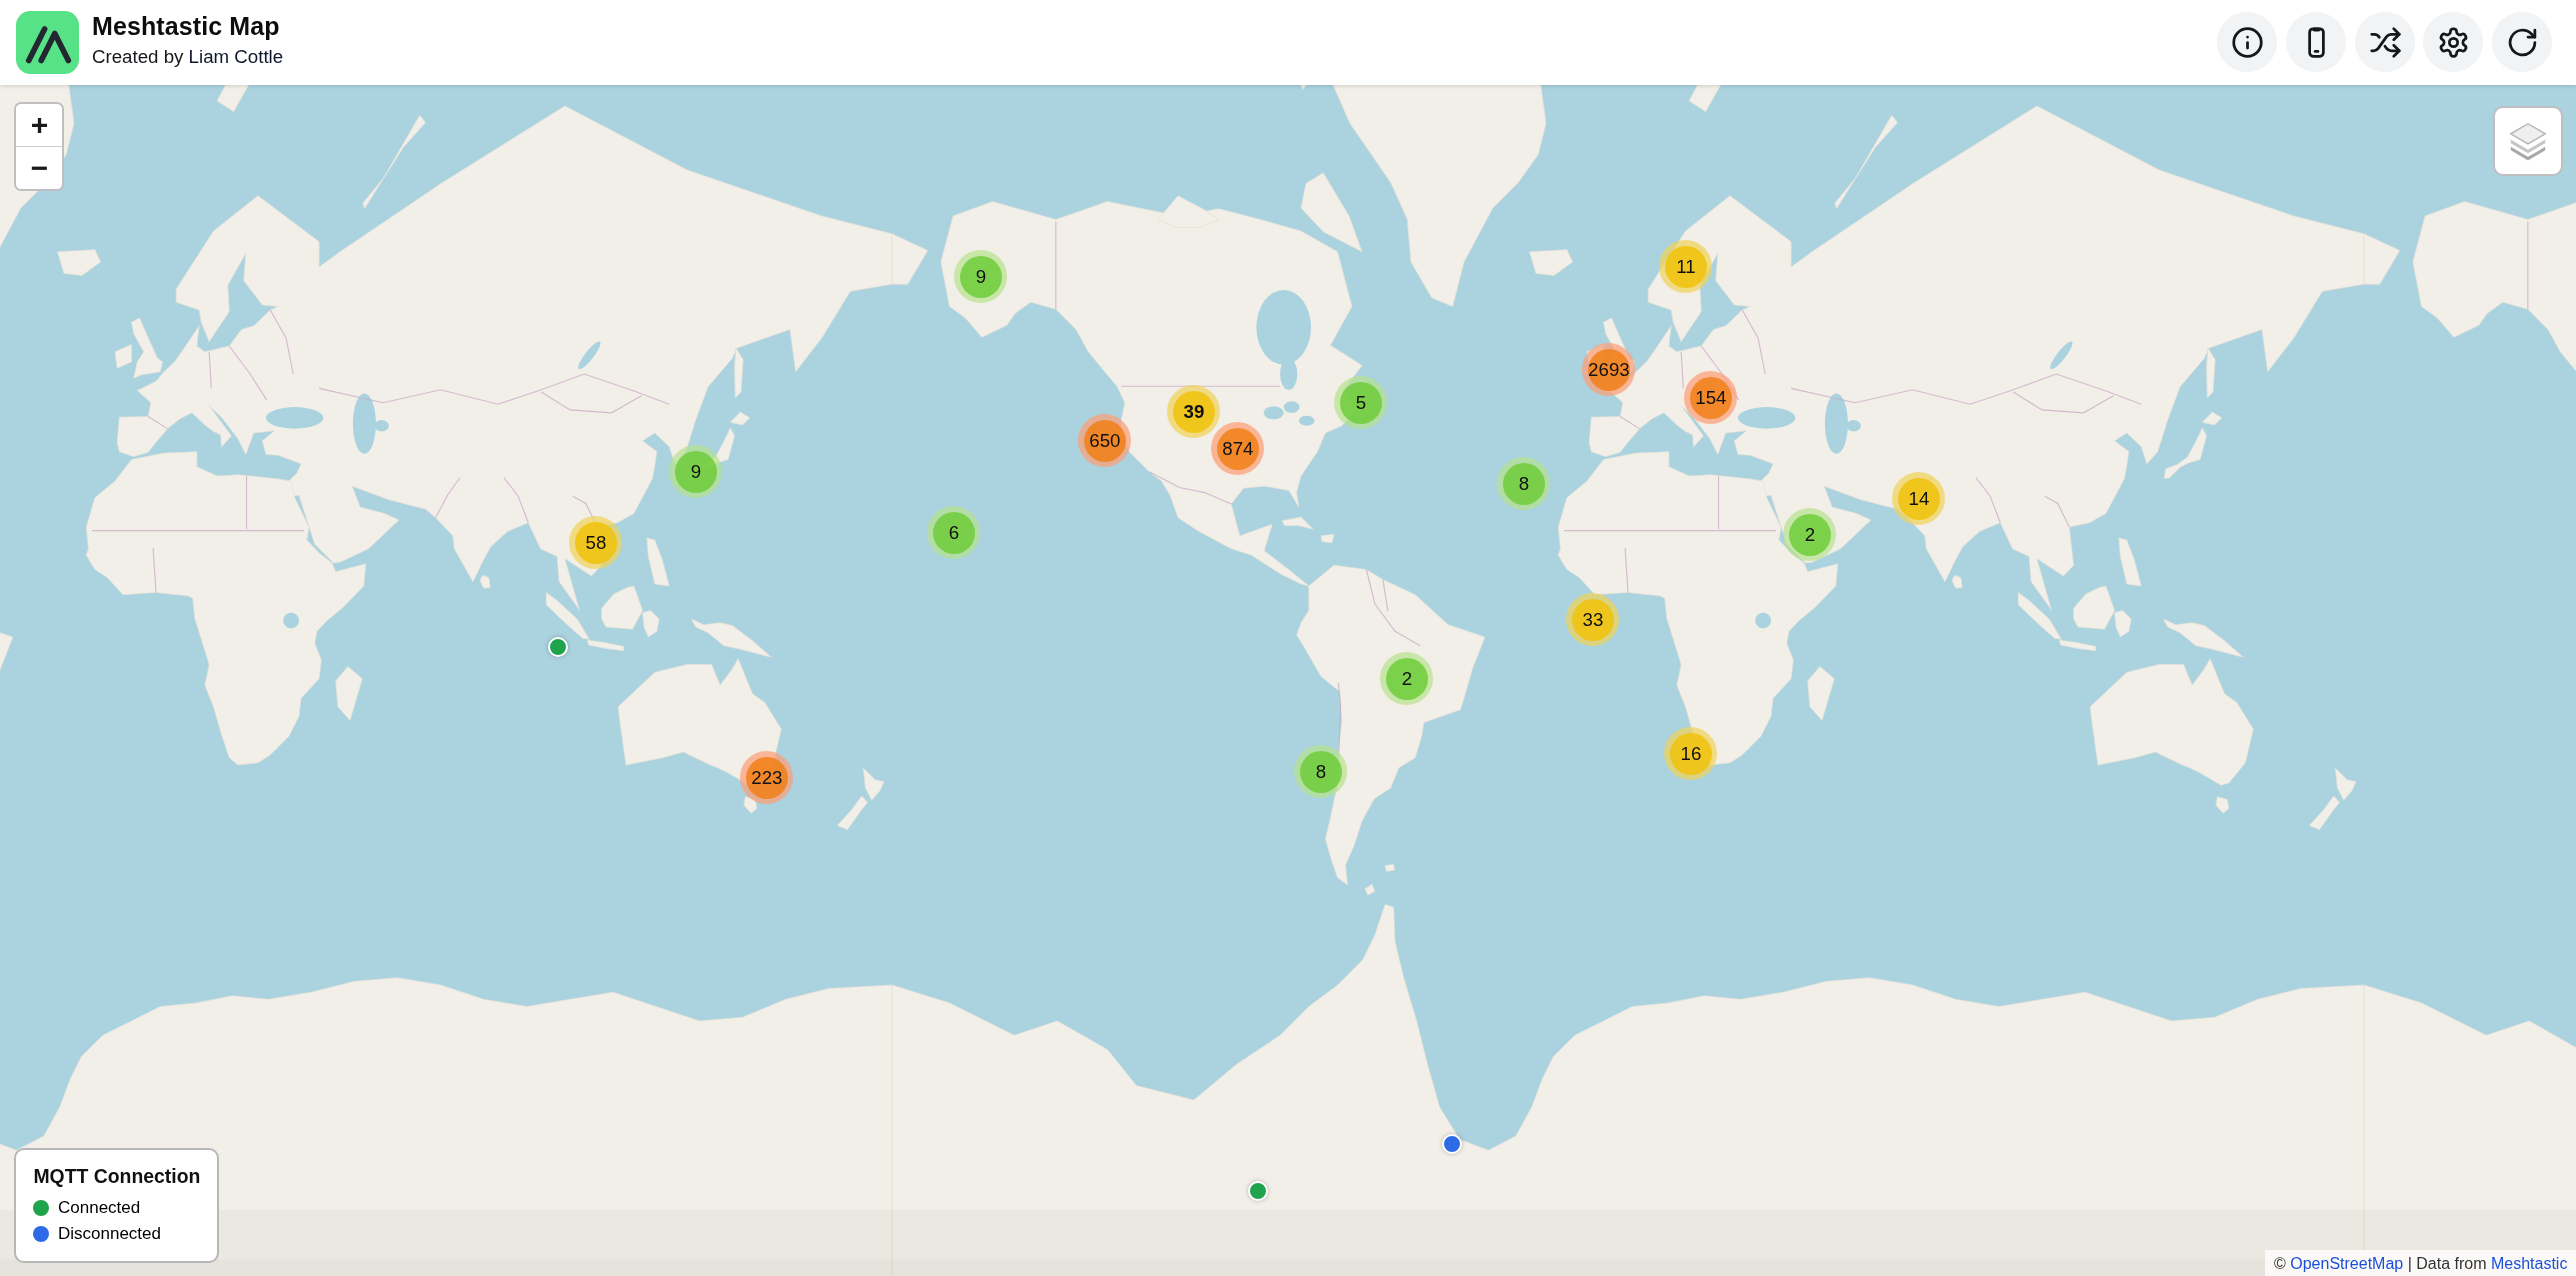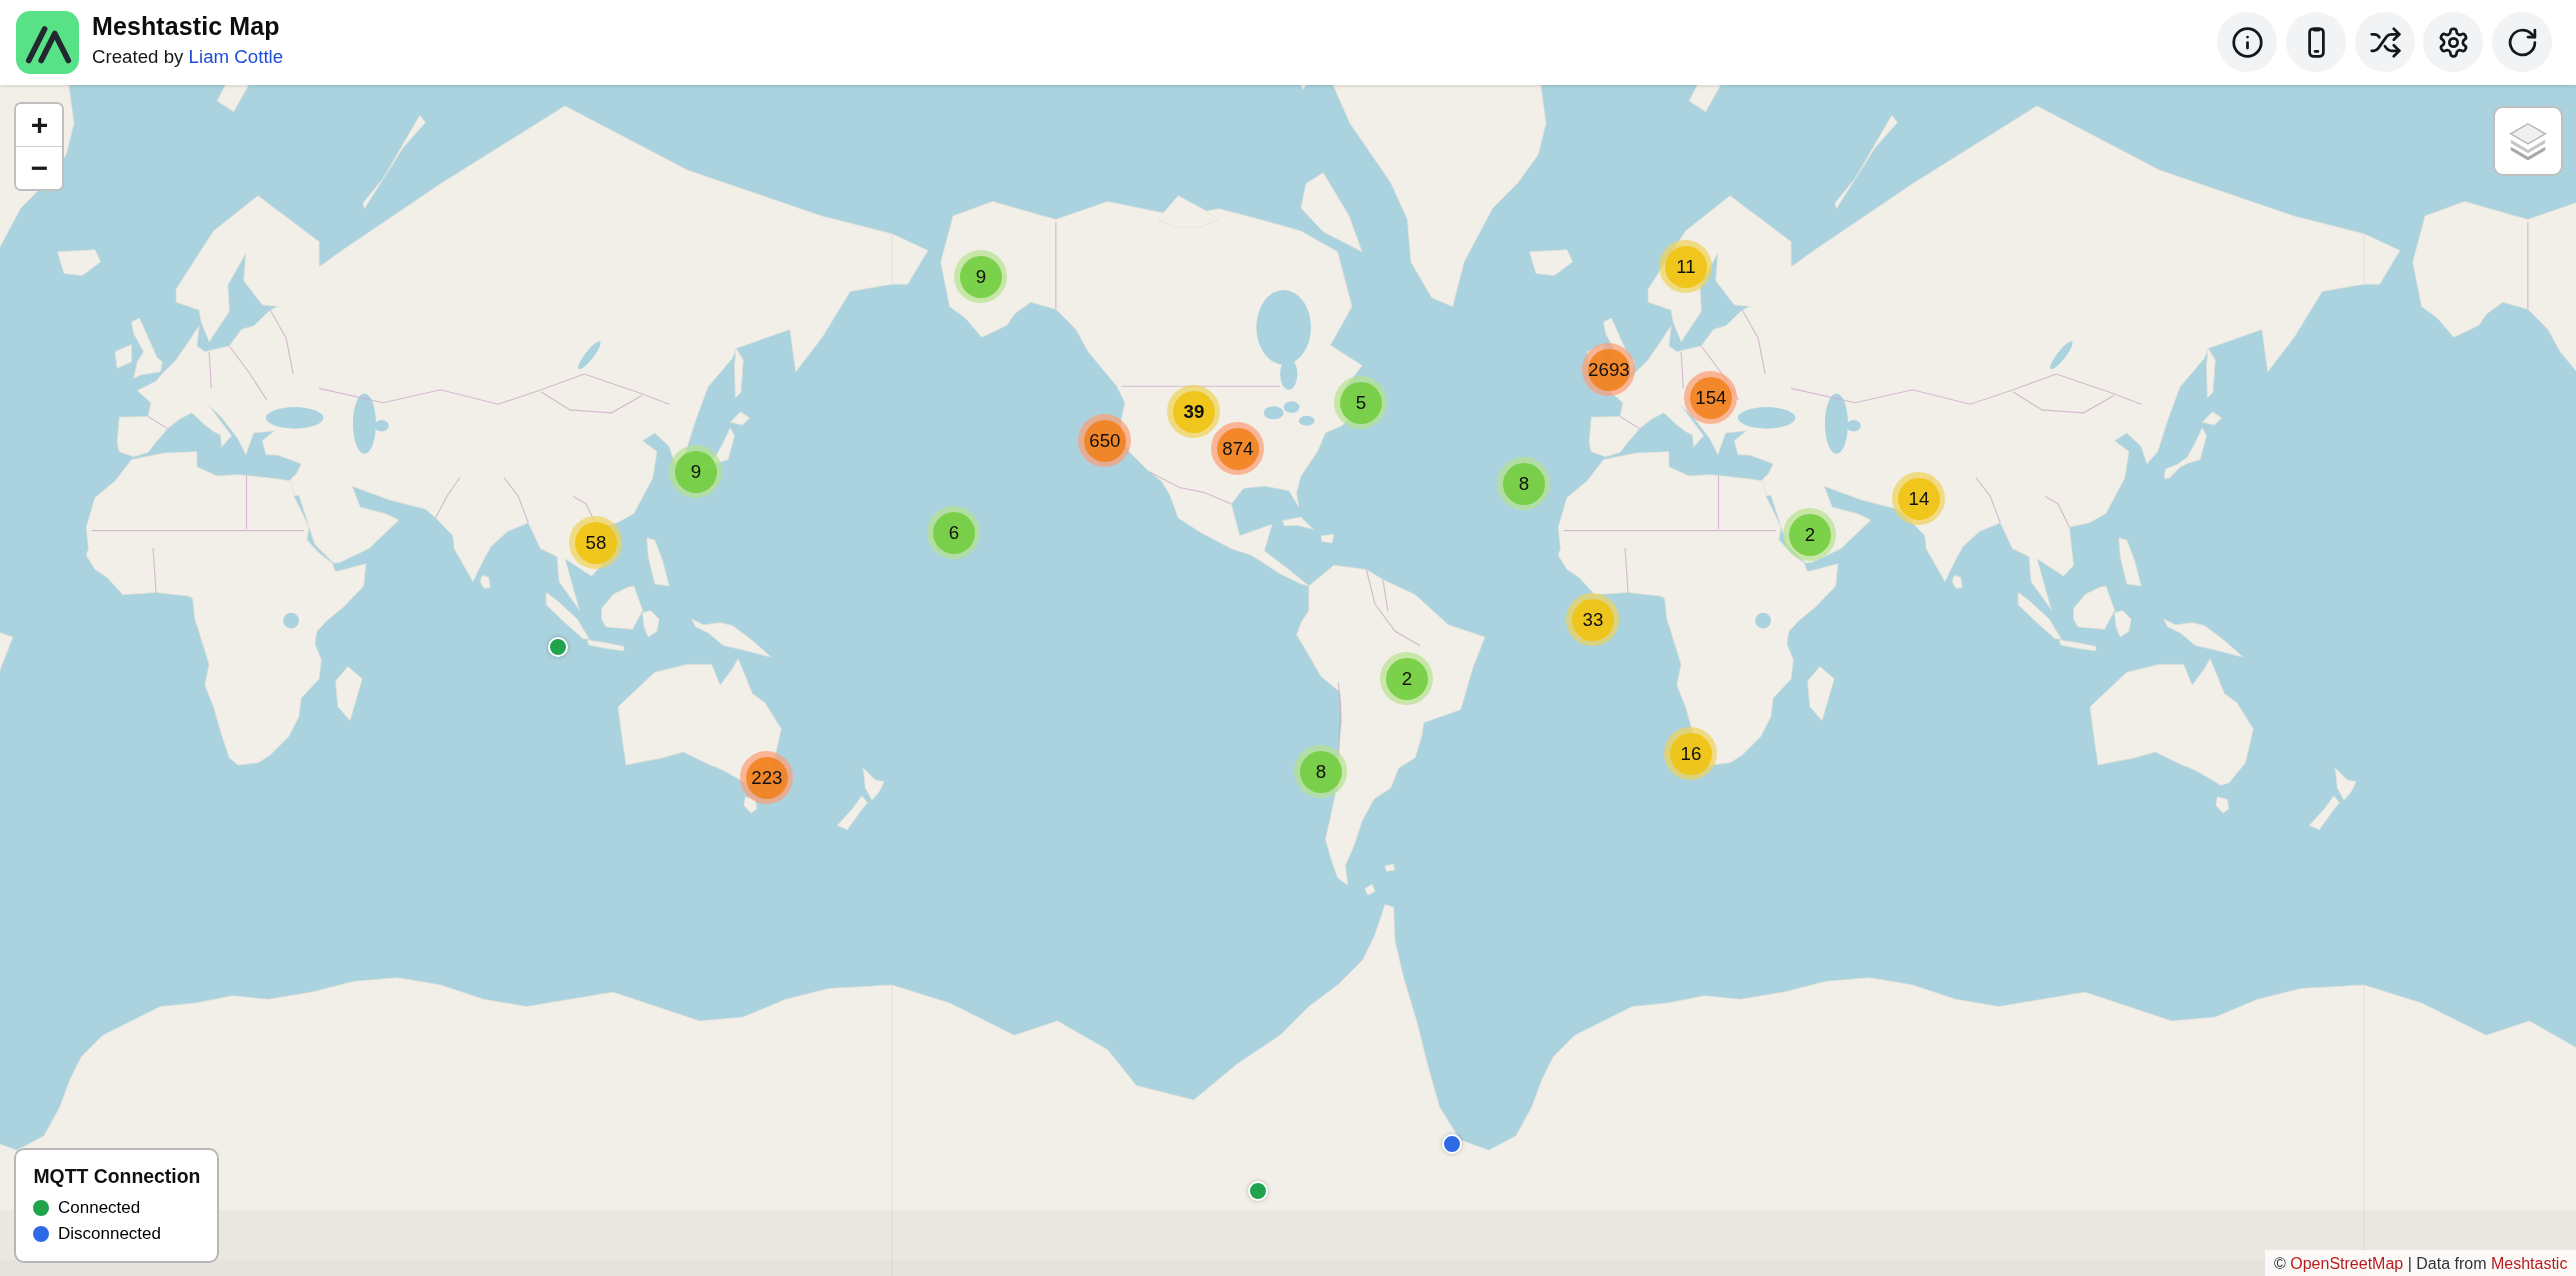--- a/index.html
+++ b/index.html
@@ -22,21 +22,21 @@
     margin-left:-10.8px;margin-top:-10.8px;box-shadow:0 0 4.3px rgba(0,0,0,.25);cursor:pointer;}
 
   
   #header{position:absolute;top:0;left:0;width:2576px;height:85px;background:#fff;
     box-shadow:0 1.4px 4.3px rgba(0,0,0,.18);z-index:20;}
   #logo{position:absolute;left:16px;top:10.8px;width:63px;height:63px;border-radius:14.4px;background:#58e287;
     display:flex;align-items:center;justify-content:center;}
   #title-block{position:absolute;left:92px;top:11.5px;}
   #app-title{font-size:25px;font-weight:700;color:#0c0d0f;letter-spacing:0.1px;}
   #app-subtitle{font-size:18.7px;color:#16181c;margin-top:5.8px;}
-  #app-subtitle a{color:#1d4ed8;text-decoration:none;}
+  #app-subtitle a{color:#0f172a;text-decoration:none;}
   #search{position:absolute;left:314px;top:14.4px;width:1885px;height:56px;box-sizing:border-box;
     border:1.4px solid #d3d7dd;border-radius:10px;background:#f8f9fa;padding:0 20px;
     font-size:21.6px;color:#222;outline:none;font-family:"Liberation Sans",sans-serif;}
   #search::placeholder{color:#8f97a3;}
   .hbtn{position:absolute;top:12.2px;width:60px;height:60px;border-radius:50%;background:#f2f3f5;border:none;
     display:flex;align-items:center;justify-content:center;cursor:pointer;padding:0;}
   .hbtn svg{width:33px;height:33px;stroke:#14171c;stroke-width:2;fill:none;stroke-linecap:round;stroke-linejoin:round;}
 
   
   #zoomctl{position:absolute;left:14.4px;top:102px;width:46px;border:2.9px solid rgba(0,0,0,.25);
@@ -52,21 +52,21 @@
   #legend{position:absolute;left:14.4px;bottom:14.4px;background:#fff;border:2.2px solid #b7b7b7;border-radius:10px;
     padding:14.4px 17px 17px 17px;z-index:10;min-width:155px;}
   #legend h3{margin:0 0 10px 0;font-size:19.4px;color:#111;}
   .lrow{display:flex;align-items:center;margin-top:5.8px;}
   .ldot{width:16px;height:16px;border-radius:50%;margin-right:8.6px;flex:0 0 auto;}
   .lrow span{font-size:17px;color:#000000;}
 
   
   #attrib{position:absolute;right:0;bottom:0;background:rgba(255,255,255,.78);padding:4.3px 8.6px;
     font-size:16px;color:#333;z-index:10;white-space:nowrap;}
-  #attrib a{color:#b91c1c;text-decoration:none;cursor:pointer;}
+  #attrib a{color:#1d4ed8;text-decoration:none;cursor:pointer;}
 </style>
 </head>
 <body>
 
 <div id="stage">
 
   <div id="map">
     <svg width="2576" height="1277" viewBox="0 0 3584 1776">
       <defs>
         <g id="world">

